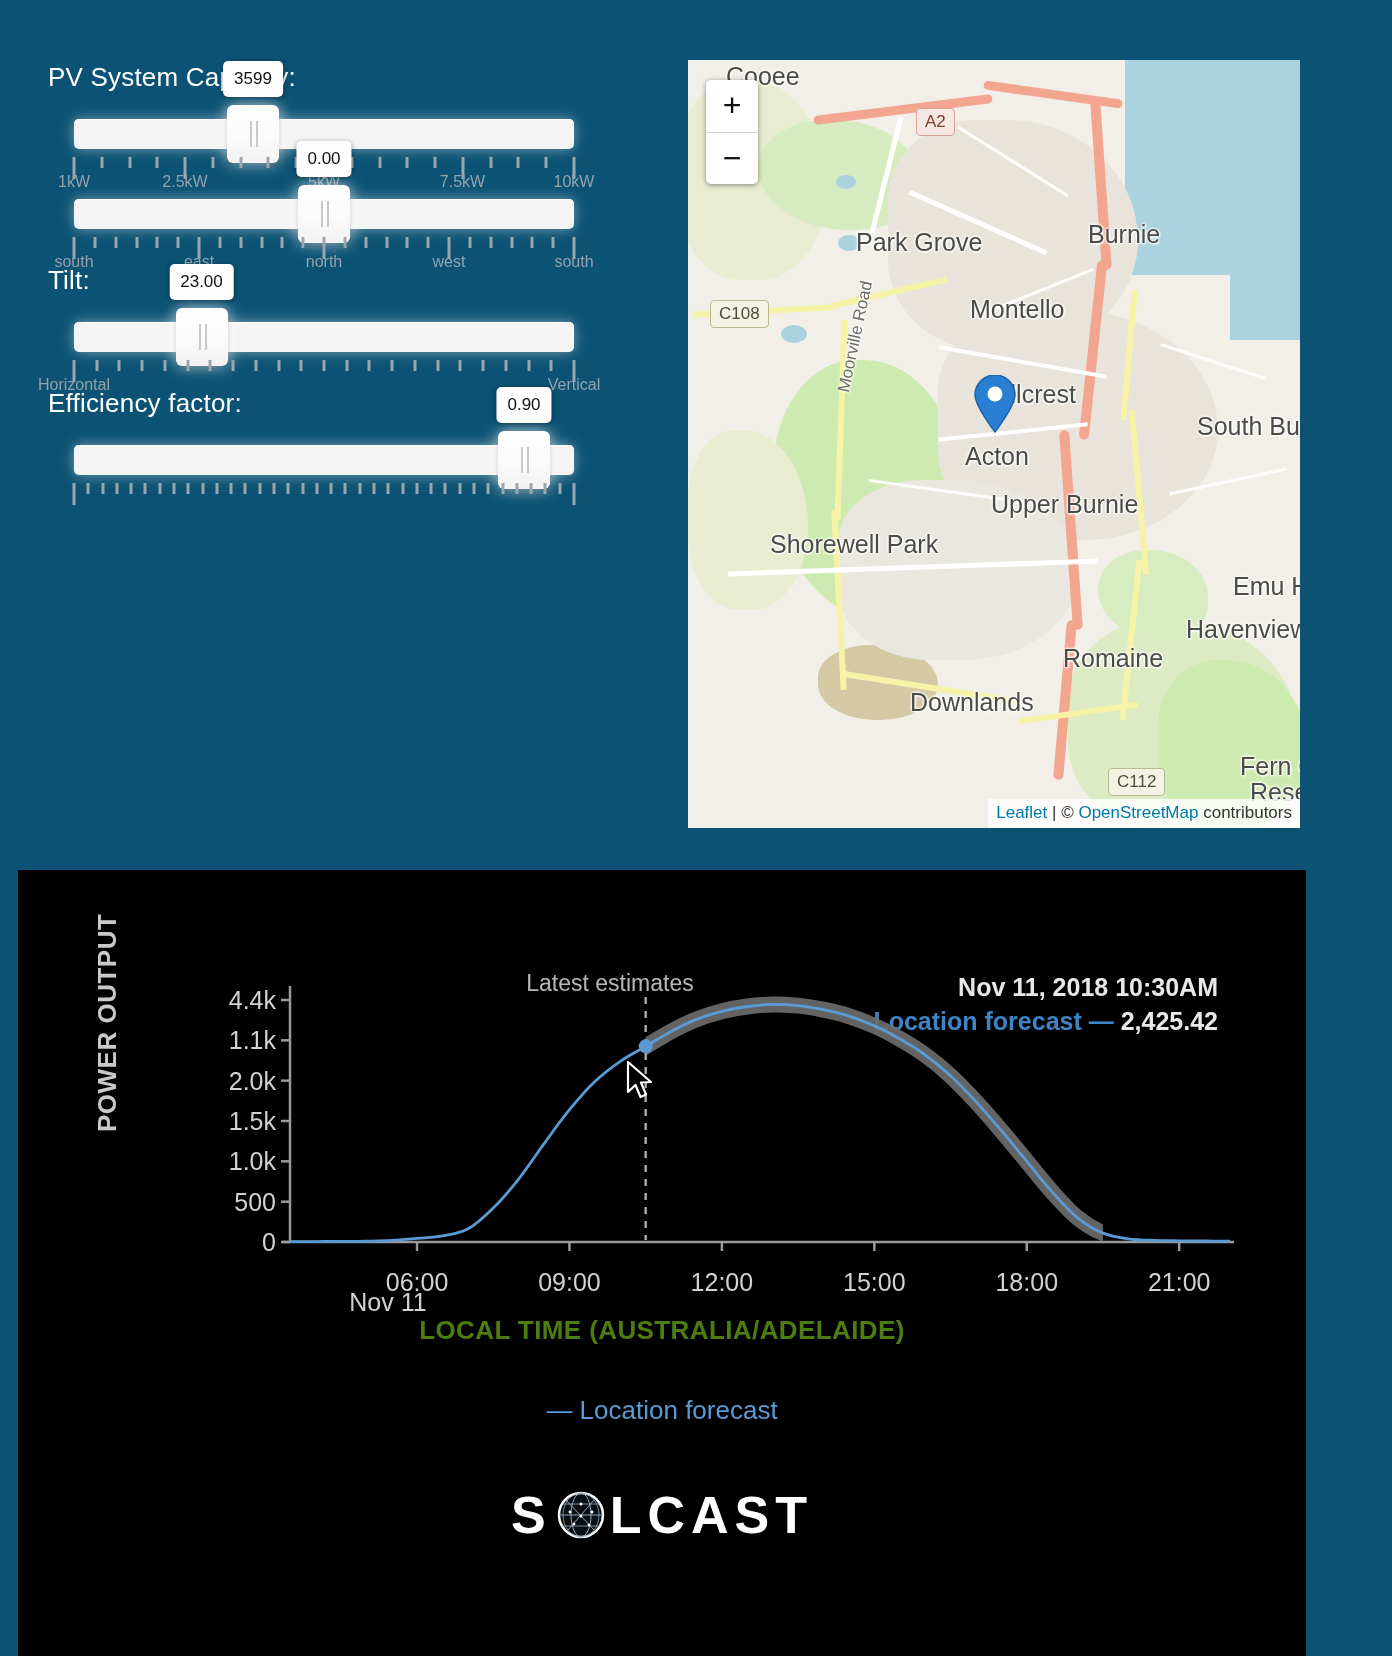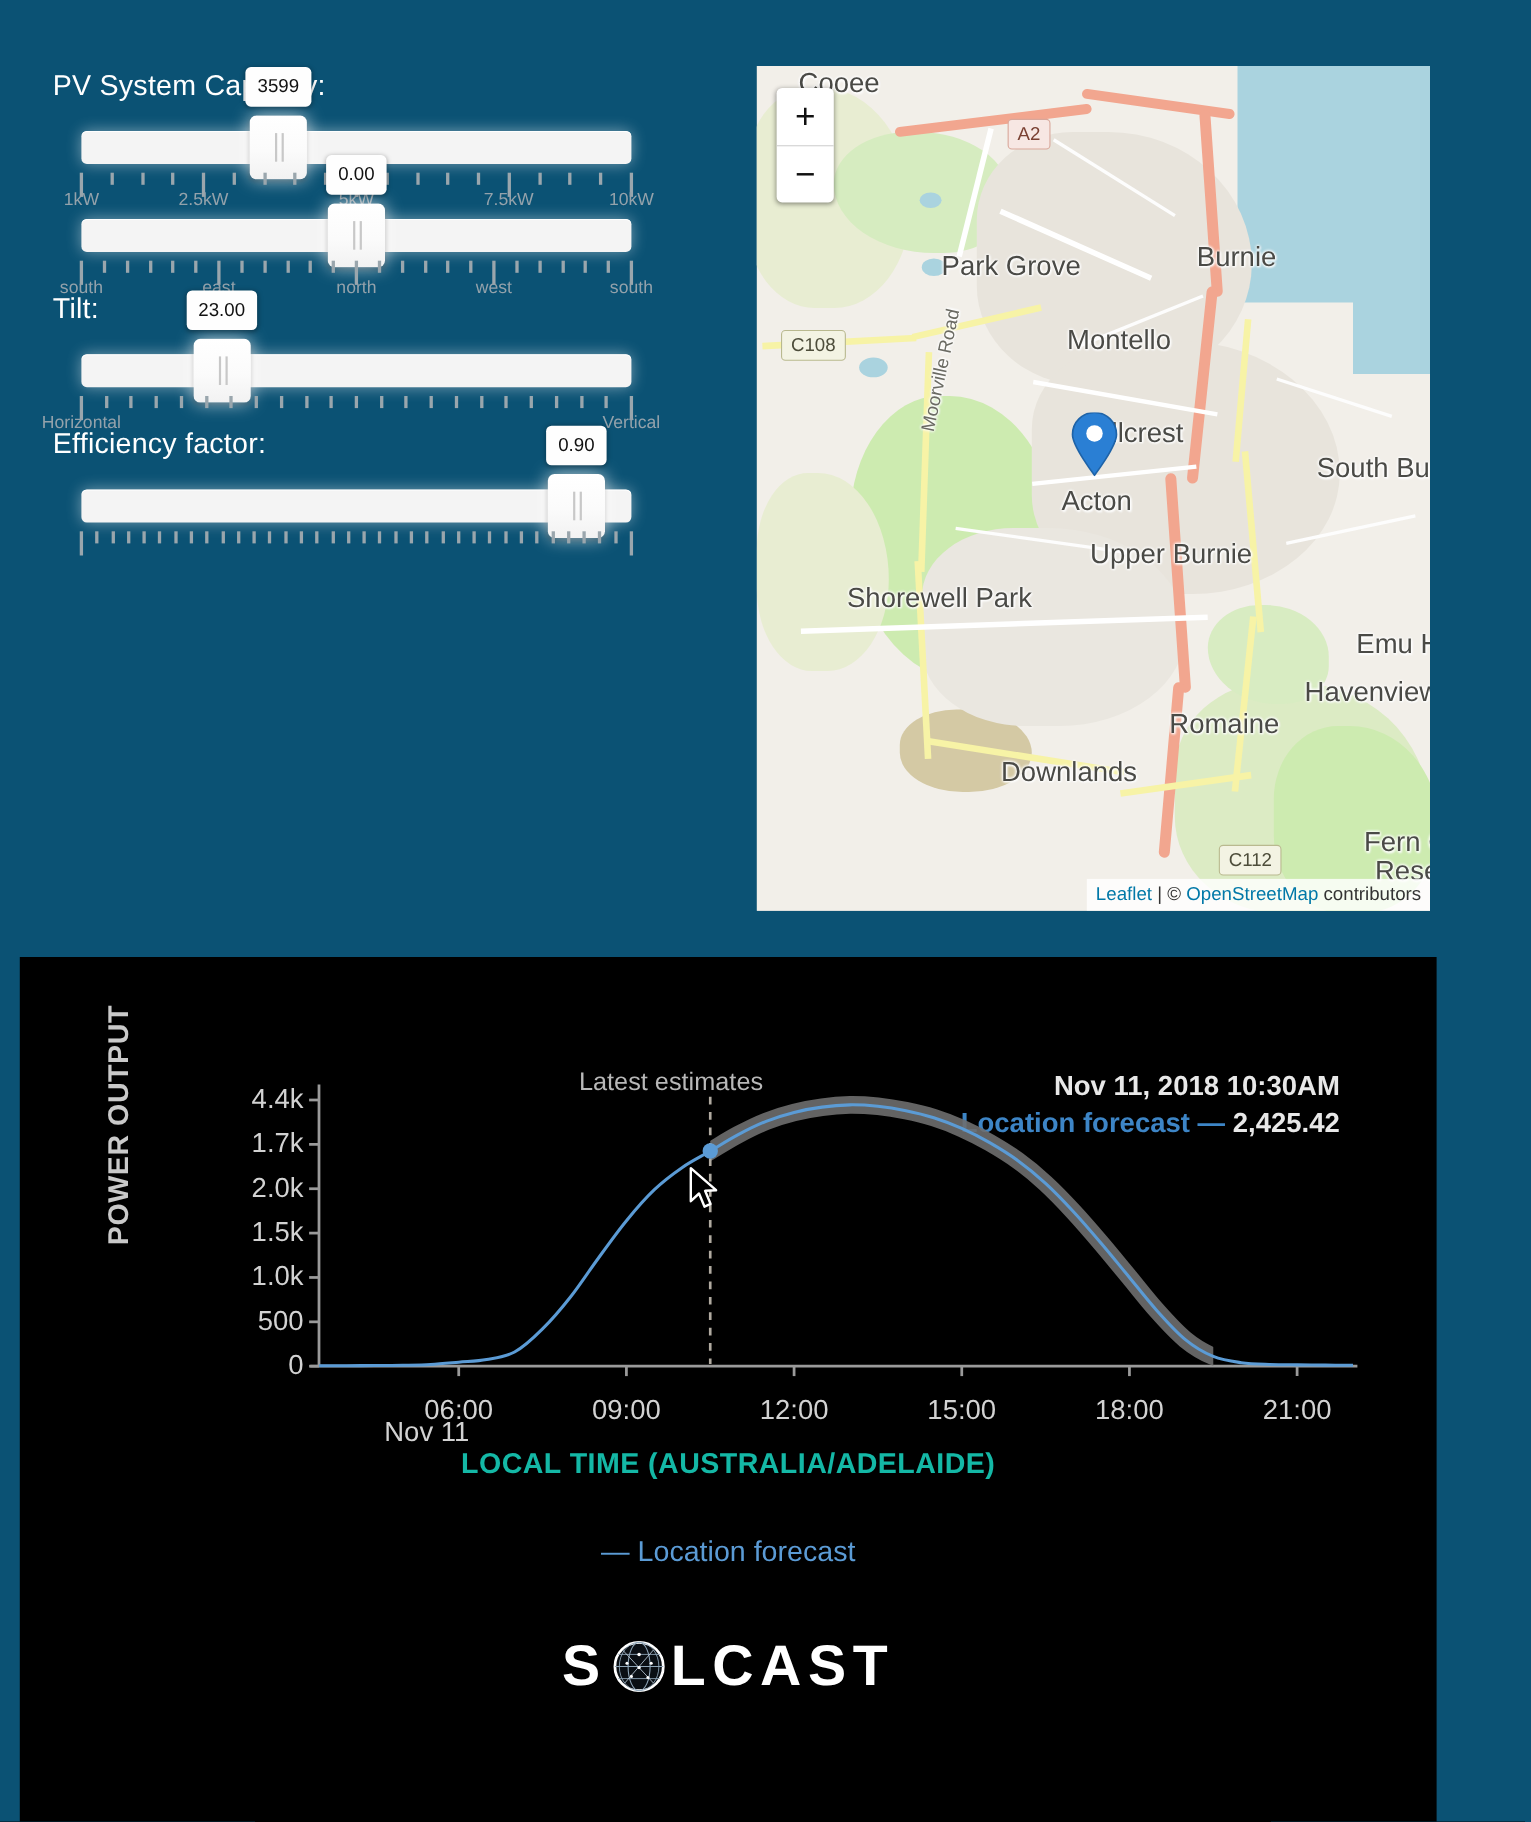--- a/index.html
+++ b/index.html
@@ -179,21 +179,21 @@
     font-size: 26px;
     font-weight: bold;
     letter-spacing: .5px;
     transform: rotate(-90deg);
     transform-origin: left top;
     white-space: nowrap;
   }
   .xaxis-title {
     position: absolute; left: 0; top: 445px; width: 1288px;
     text-align: center;
-    color: #14b8a6;
+    color: #4d7c0f;
     font-size: 26px;
     font-weight: bold;
     letter-spacing: .4px;
   }
   .ytick {
     position: absolute;
     color: #d2d2d2;
     font-size: 25px;
     text-align: right;
     width: 90px;
@@ -527,21 +527,21 @@
 
     <div class="yaxis-title">POWER OUTPUT</div>
     <div class="xaxis-title">LOCAL TIME (AUSTRALIA/ADELAIDE)</div>
 
     <div id="ytick-layer">
         <div class="ytick" style="left: 168px; top: 372px;">0</div>
         <div class="ytick" style="left: 168px; top: 331.667px;">500</div>
         <div class="ytick" style="left: 168px; top: 291.333px;">1.0k</div>
         <div class="ytick" style="left: 168px; top: 251px;">1.5k</div>
         <div class="ytick" style="left: 168px; top: 210.667px;">2.0k</div>
-        <div class="ytick" style="left: 168px; top: 170.333px;">1.7k</div>
+        <div class="ytick" style="left: 168px; top: 170.333px;">1.1k</div>
         <div class="ytick" style="left: 168px; top: 130px;">4.4k</div>
       </div>
     <div id="xtick-layer">
         <div class="xtick" style="left: 399.027px; top: 398px;">06:00</div>
         <div class="xtick" style="left: 551.459px; top: 398px;">09:00</div>
         <div class="xtick" style="left: 703.892px; top: 398px;">12:00</div>
         <div class="xtick" style="left: 856.324px; top: 398px;">15:00</div>
         <div class="xtick" style="left: 1008.76px; top: 398px;">18:00</div>
         <div class="xtick" style="left: 1161.19px; top: 398px;">21:00</div>
       </div>

